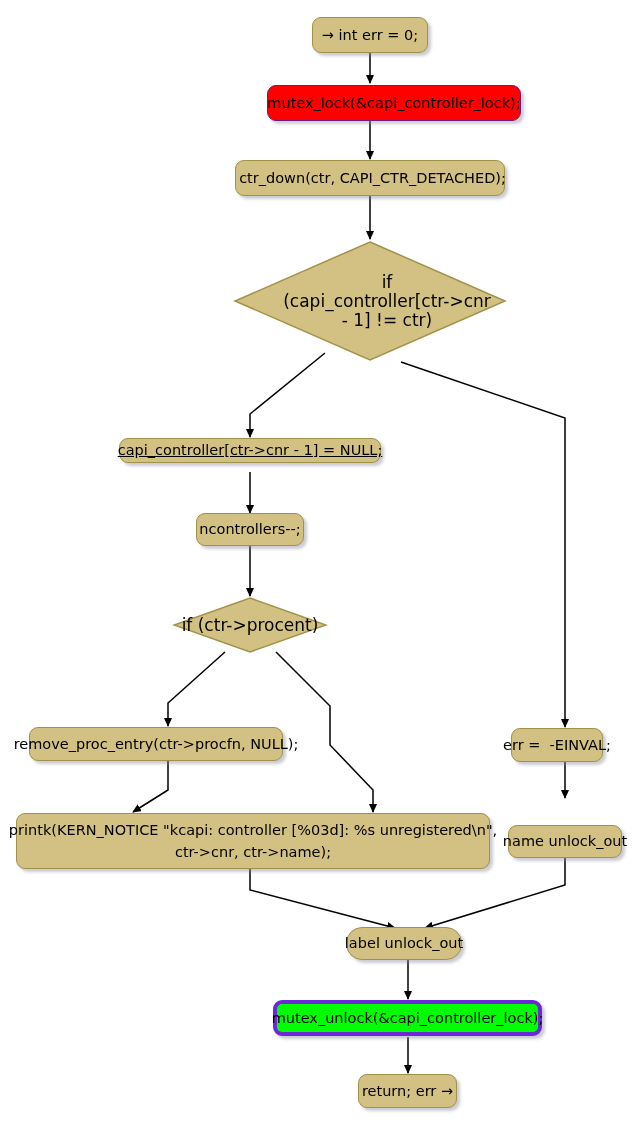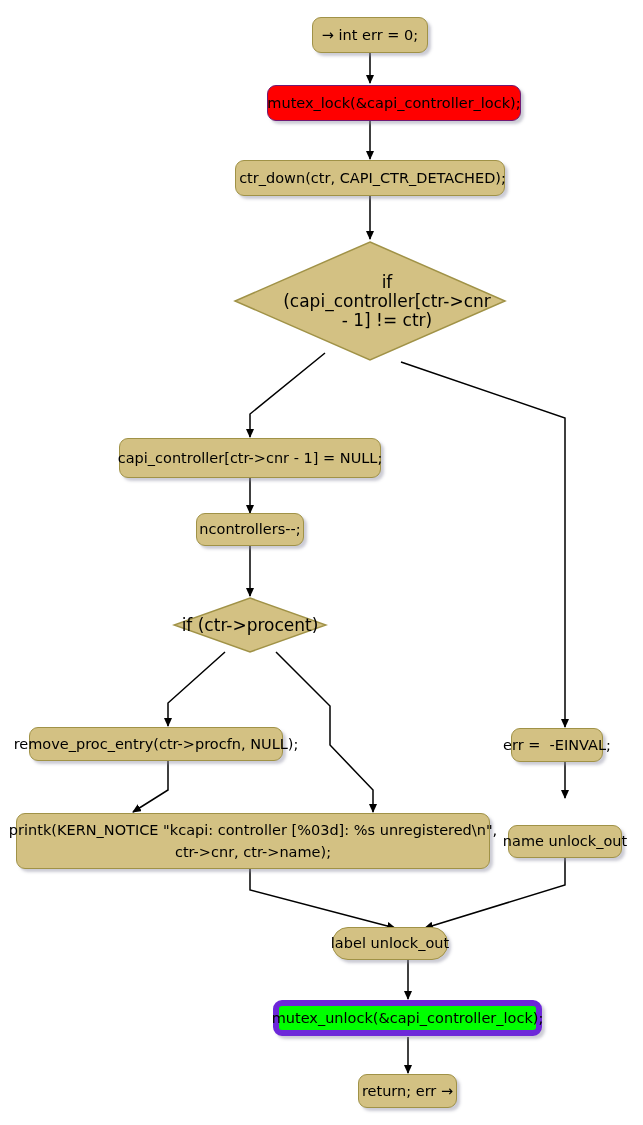--- a/index.html
+++ b/index.html
@@ -45,21 +45,21 @@
     padding: 5px 10px;
   }
   .node.lock {
     background: #ff0000;
     border: 1px solid #701a75;
     box-shadow: 3px 3px 3px rgba(140,140,160,0.45);
     margin-left: 24px;
   }
   .node.unlock {
     background: #00ff00;
-    border: 6px solid #6d28d9;
+    border: 4px solid #6d28d9;
     box-shadow: 3px 3px 3px rgba(140,140,160,0.45);
   }
   .diamond-wrap {
     position: absolute;
   }
   .diamond-shape {
     position: absolute;
     left: 0;
     top: 0;
     width: 100%;
@@ -130,21 +130,21 @@
 
   <div class="diamond-wrap" style="left:232px; top:239px; width:276px; height:124px;">
     <svg class="diamond-shape" viewBox="0 0 276 124" preserveAspectRatio="none">
       <polygon points="138,3 273,62 138,121 3,62" fill="#d3c183" stroke="#a09247" stroke-width="1.5"></polygon>
     </svg>
     <div class="diamond-label offset-right">if
 (capi_controller[ctr-&gt;cnr
 - 1] != ctr)</div>
   </div>
 
-  <div class="node activity" style="left:119px; top:438px; width:262px; height:40px;">
+  <div class="node activity" style="left:119px; top:438px; width:262px; height:25px;text-decoration:underline;">
     <span>capi_controller[ctr-&gt;cnr - 1] = NULL;</span>
   </div>
 
   <div class="node activity" style="left:196px; top:513px; width:108px; height:33px;">
     <span>ncontrollers--;</span>
   </div>
 
   <div class="diamond-wrap" style="left:172px; top:596px; width:156px; height:58px;">
     <svg class="diamond-shape" viewBox="0 0 156 58" preserveAspectRatio="none">
       <polygon points="78,2 154,29 78,56 2,29" fill="#d3c183" stroke="#a09247" stroke-width="1.5"></polygon>
@@ -162,21 +162,21 @@
 
   <div class="node activity" style="left:16px; top:813px; width:474px; height:56px; line-height:22px;">
     <span>printk(KERN_NOTICE "kcapi: controller [%03d]: %s unregistered\n",
 ctr-&gt;cnr, ctr-&gt;name);</span>
   </div>
 
   <div class="node activity" style="left:508px; top:825px; width:114px; height:33px;">
     <span>name unlock_out</span>
   </div>
 
-  <div class="node activity" style="left:332px; top:927px; width:116px; height:33px;border-radius:16px;">
+  <div class="node activity" style="left:346px; top:927px; width:116px; height:33px;border-radius:16px;">
     <span>label unlock_out</span>
   </div>
 
   <div class="node activity unlock" style="left:273px; top:1000px; width:269px; height:36px;">
     <span>mutex_unlock(&amp;capi_controller_lock);</span>
   </div>
 
   <div class="node activity" style="left:358px; top:1074px; width:99px; height:34px;">
     <span>return; err →</span>
   </div>

